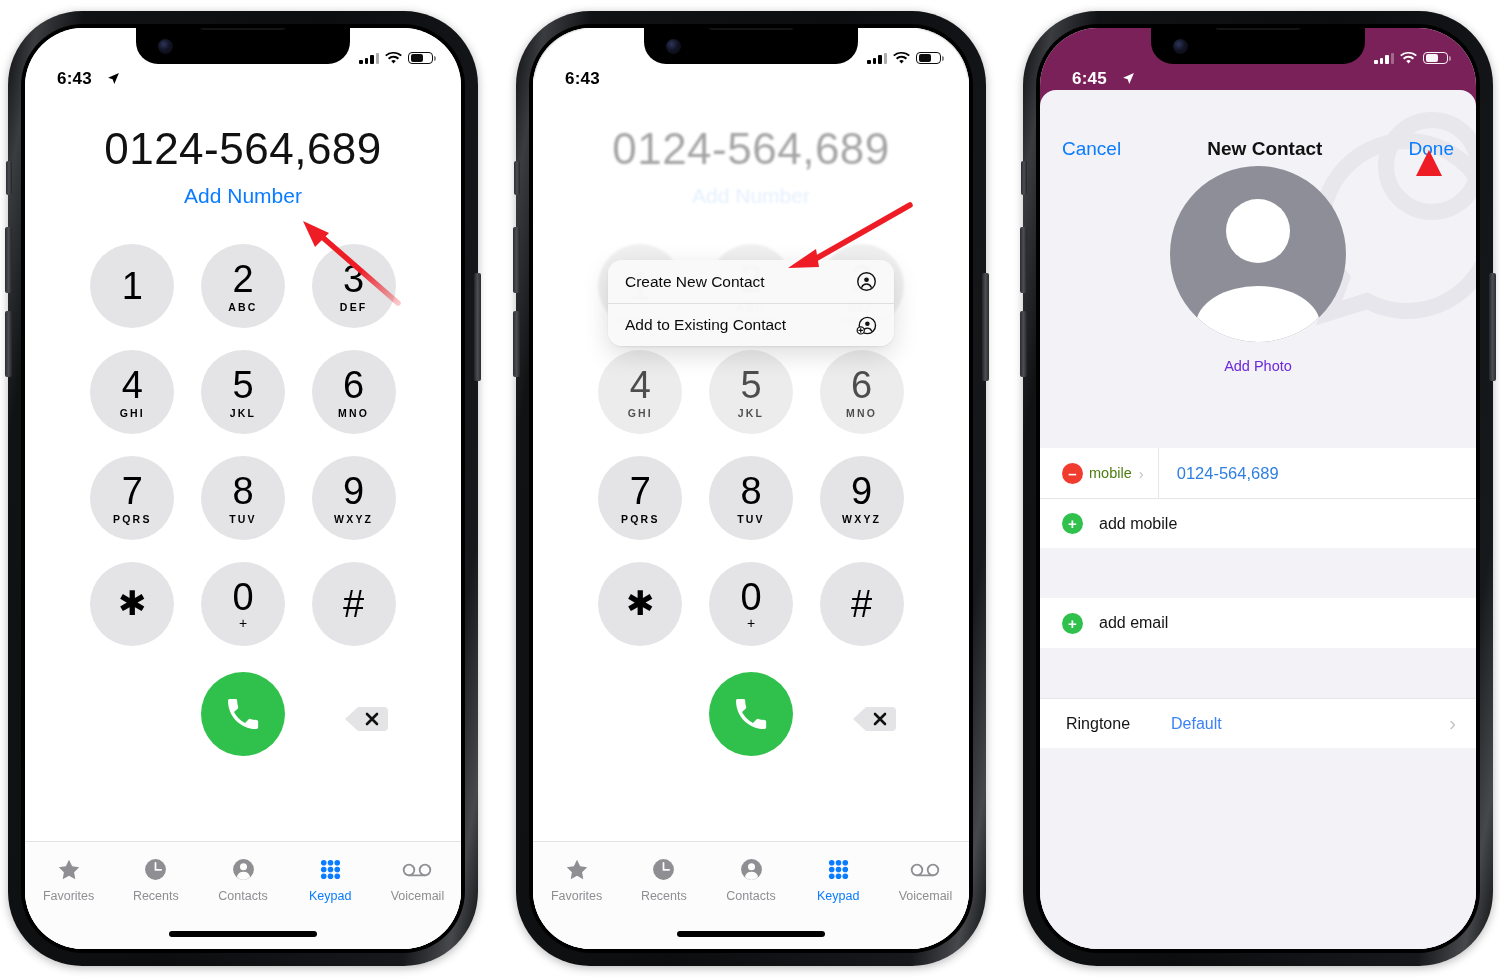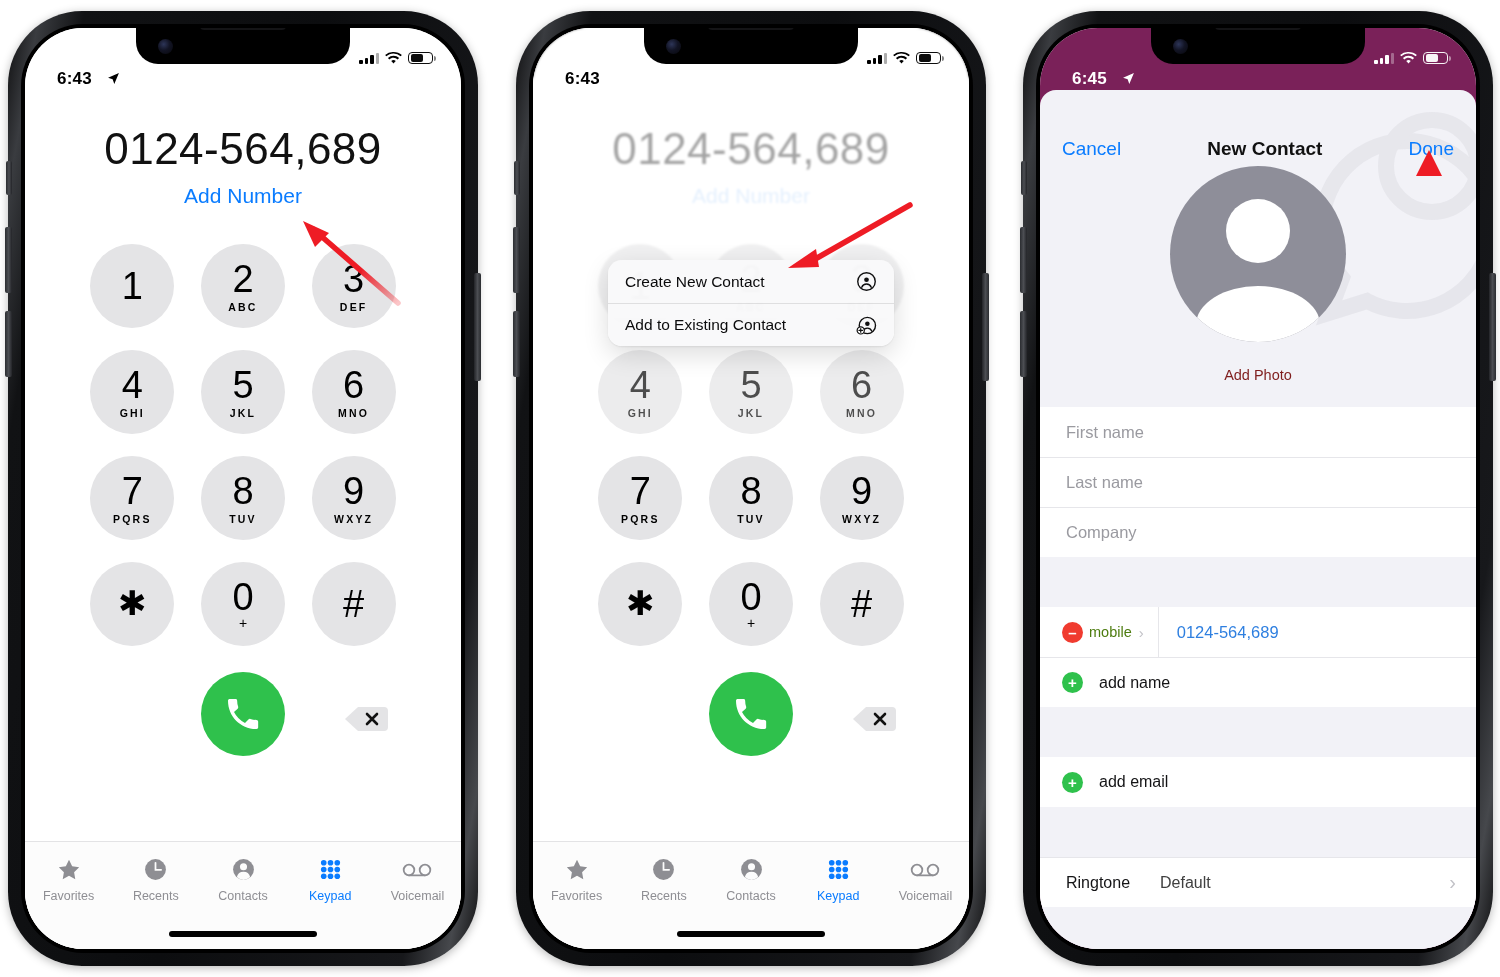--- a/index.html
+++ b/index.html
@@ -133,41 +133,41 @@
             justify-content:space-between; padding: 0 22px; }
   .nc-nav .side { font-size:19px; color:#0a7cff; }
   .nc-nav .title { font-size:19px; font-weight:600; color:#111; }
   .avatar-wrap { position:relative; z-index:3; text-align:center; padding-top:6px; }
   .avatar { width:176px; height:176px; border-radius:50%; background:#8e8e99;
             margin:0 auto; position:relative; overflow:hidden; }
   .avatar .head { position:absolute; left:50%; transform:translateX(-50%); top:33px;
                   width:64px; height:64px; border-radius:50%; background:#fff; }
   .avatar .body { position:absolute; left:50%; transform:translateX(-50%); bottom:-22px;
                   width:124px; height:78px; border-radius:50%; background:#fff; }
-  .add-photo { margin-top:25px; font-size:14.5px; color:#7f1d1d; }
+  .add-photo { margin-top:16px; font-size:14.5px; color:#6d28d9; }
 
   .nc-group { position:relative; z-index:3; background:#fff; }
   .nc-row { height:50px; display:flex; align-items:center; padding-left:26px; font-size:16.5px; }
   .nc-row + .nc-row { border-top: 1px solid #e6e6ea; }
   .ph { color:#9a9aa0; }
   .gap { height:50px; background:#f2f2f7; position:relative; z-index:3; }
 
   .phone-row { height:50px; display:flex; align-items:center; padding-left:22px; background:#fff; position:relative; }
   .circ { width:21px;height:21px;border-radius:50%; display:flex;align-items:center;justify-content:center;
           color:#fff; font-weight:700; font-size:15px; line-height:1; flex:none;}
   .circ.minus{background:#f03b2f;} .circ.plus{background:#2fc14c;}
   .lbl-mobile { color:#4d7c0f; font-size:14.5px; margin-left:6px; }
   .chev-sm { margin-left:7px; color:#c2c2c7; font-size:15px; }
   .vdiv { width:1px; height:50px; background:#e6e6ea; margin-left:14px; }
   .ph-val { color:#2e7fe0; font-size:16.5px; margin-left:18px; }
   .add-lbl { margin-left:16px; font-size:16px; color:#141416; }
   .ring-row { height:50px; display:flex; align-items:center; padding:0 20px 0 26px; background:#fff;
               border-top:1px solid #e6e6ea; position:relative; z-index:3;gap:12px;}
   .ring-k { font-size:16px; color:#141416; }
-  .ring-v { font-size:16px; color:#404040; margin-left:18px; }
+  .ring-v { font-size:16px; color:#3b82f6; margin-left:29px; }
   .ring-c { margin-left:auto; color:#c2c2c7; font-size:20px; font-weight:300;}
 
   
   .arrow { position:absolute; z-index:60; pointer-events:none; }
 </style>
 </head>
 <body>
 
 <div class="stage">
 
@@ -582,45 +582,34 @@
               <div class="avatar-wrap">
                 <div class="avatar">
                   <div class="head"></div>
                   <div class="body"></div>
                 </div>
                 <div class="add-photo">Add Photo</div>
               </div>
 
               <div style="height:24px;"></div>
 
-              <div class="nc-group">
-                <div class="nc-row">
-                    <span class="ph">First name</span>
-                  </div>
-                <div class="nc-row">
-                    <span class="ph">Last name</span>
-                  </div>
-                <div class="nc-row">
-                    <span class="ph">Company</span>
-                  </div>
-              </div>
 
               <div class="gap"></div>
 
               <div class="nc-group">
                 <div class="phone-row">
                   <span class="circ minus">–</span>
                   <span class="lbl-mobile">mobile</span>
                   <span class="chev-sm">›</span>
                   <span class="vdiv"></span>
                   <span class="ph-val">0124-564,689</span>
                 </div>
                 <div class="phone-row" style="border-top:1px solid #e6e6ea;">
                   <span class="circ plus">+</span>
-                  <span class="add-lbl">add name</span>
+                  <span class="add-lbl">add mobile</span>
                 </div>
               </div>
 
               <div class="gap"></div>
 
               <div class="nc-group">
                 <div class="phone-row">
                   <span class="circ plus">+</span>
                   <span class="add-lbl">add email</span>
                 </div>

